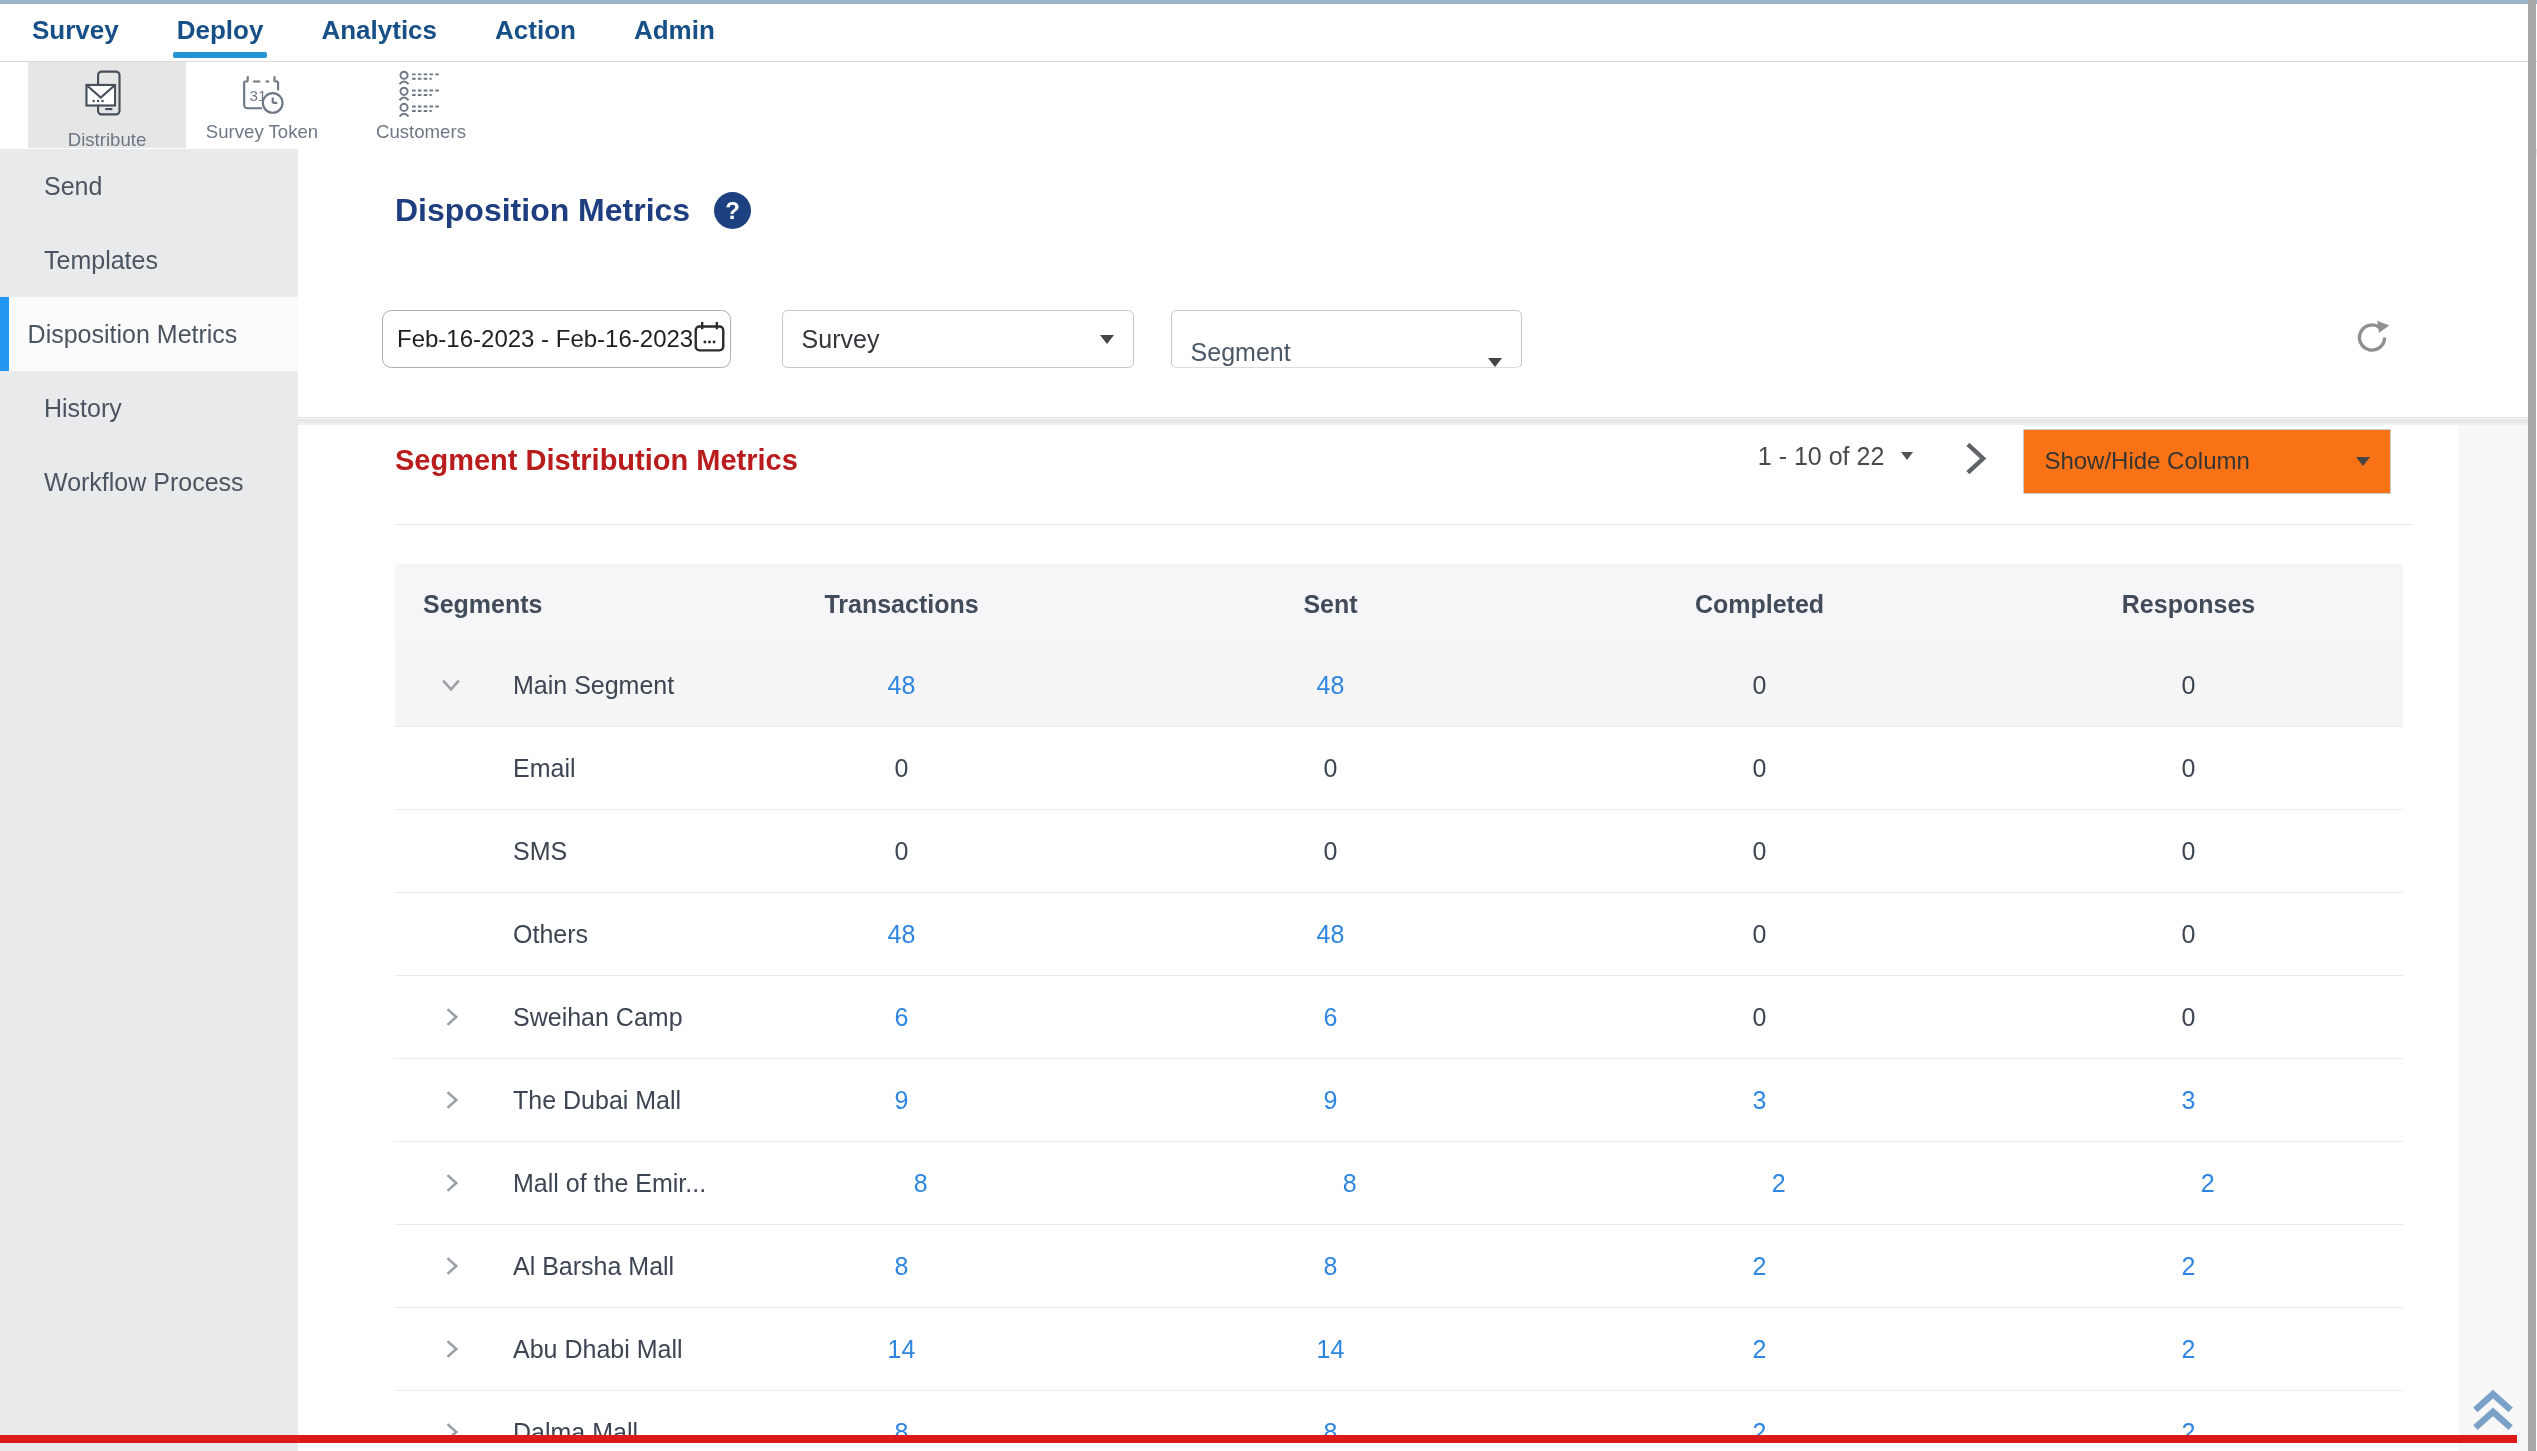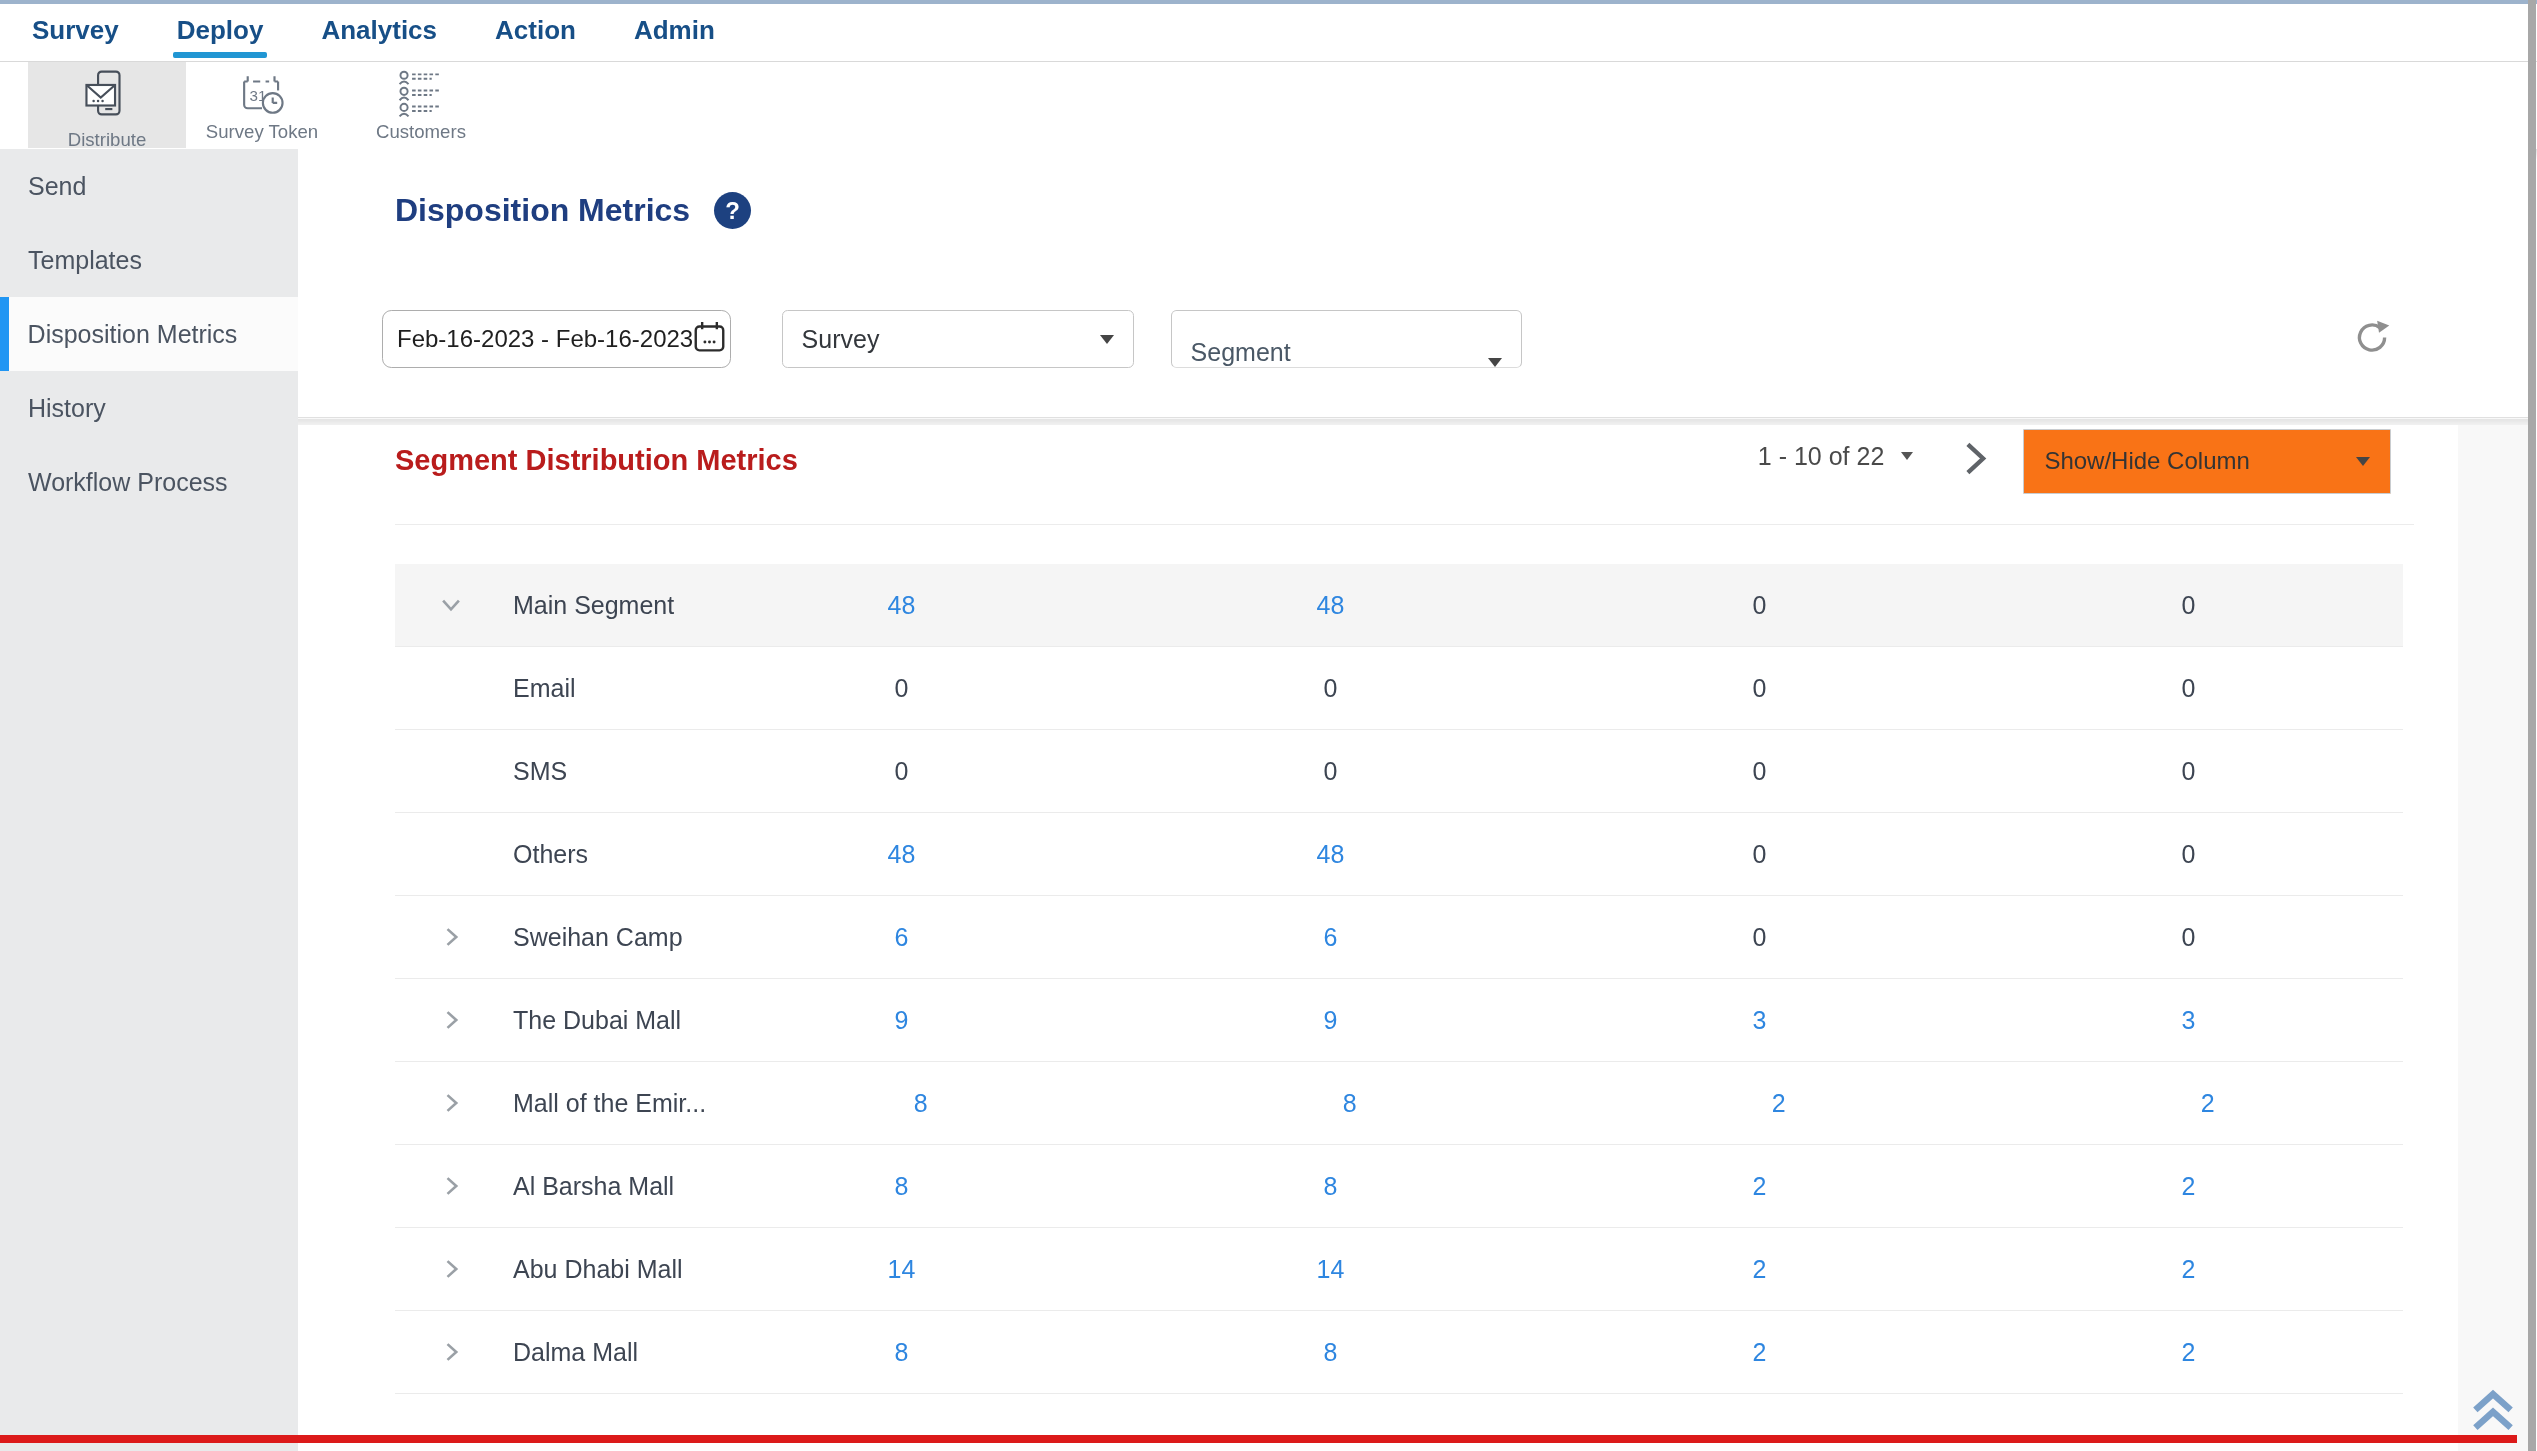--- a/index.html
+++ b/index.html
@@ -22,21 +22,21 @@
   .toolbar-shadow { position:absolute; left:0; top:149px; width:2538px; height:11px;
               background:linear-gradient(#00000022, transparent); }
   .tool-tab { position:absolute; top:0; height:86px; width:158px; display:flex; flex-direction:column;
               align-items:center; justify-content:flex-start; padding-top:5.6px; cursor:pointer; }
   .tool-tab.active { background:#e6e6e6; }
   .tool-tab .ticon { height:52px; display:flex; align-items:center; justify-content:center; }
   .tool-tab .tlabel { font-size:18.6px; color:#6e7885; margin-top:1.9px; }
 
   
   .sidebar { position:absolute; left:0; top:149px; width:298px; height:1303px; background:#e9eaeb; }
-  .side-item { height:74px; display:flex; align-items:center; padding-left:28px;
+  .side-item { height:74px; display:flex; align-items:center; padding-left:44px;
                font-size:25px; color:#4b5461; cursor:pointer; }
   .side-item.active { background:#fbfbfb; border-left:9.3px solid #2196f3; padding-left:18.6px; }
 
   
   .main-bg { position:absolute; left:298px; top:149px; width:2232px; height:1303px; background:#f8f8f8; }
   .card1 { position:absolute; left:298px; top:149px; width:2232px; height:269px; background:#fff;
            border-bottom:0.9px solid #e0e0e0; }
   .card1-shadow { position:absolute; left:298px; top:419px; width:2232px; height:9.3px;
            background:linear-gradient(#00000015, transparent); }
   .card2 { position:absolute; left:298px; top:425px; width:2160px; height:1027px; background:#fff; }
@@ -222,20 +222,27 @@
   </div>
 
   <div class="showhide-btn">
     <span class="showhide-label">Show/Hide Column</span>
     <span class="caret"></span>
   </div>
 
   <div class="thin-rule"></div>
 
   <div class="table">
+    <div class="thead">
+      <div class="col-name th">Segments</div>
+      <div class="col-num th">Transactions</div>
+      <div class="col-num th">Sent</div>
+      <div class="col-num th">Completed</div>
+      <div class="col-num th">Responses</div>
+    </div>
     <div>
         <div class="trow hl">
           <div class="col-name">
             <span class="chev">
               <svg width="28" height="28" viewBox="0 0 32 32">
                 <polyline points="7,11 16,21 25,11" fill="none" stroke="#9aa0a6" stroke-width="3"></polyline>
               </svg>
             </span>
             <span class="rname">Main Segment</span>
           </div>

